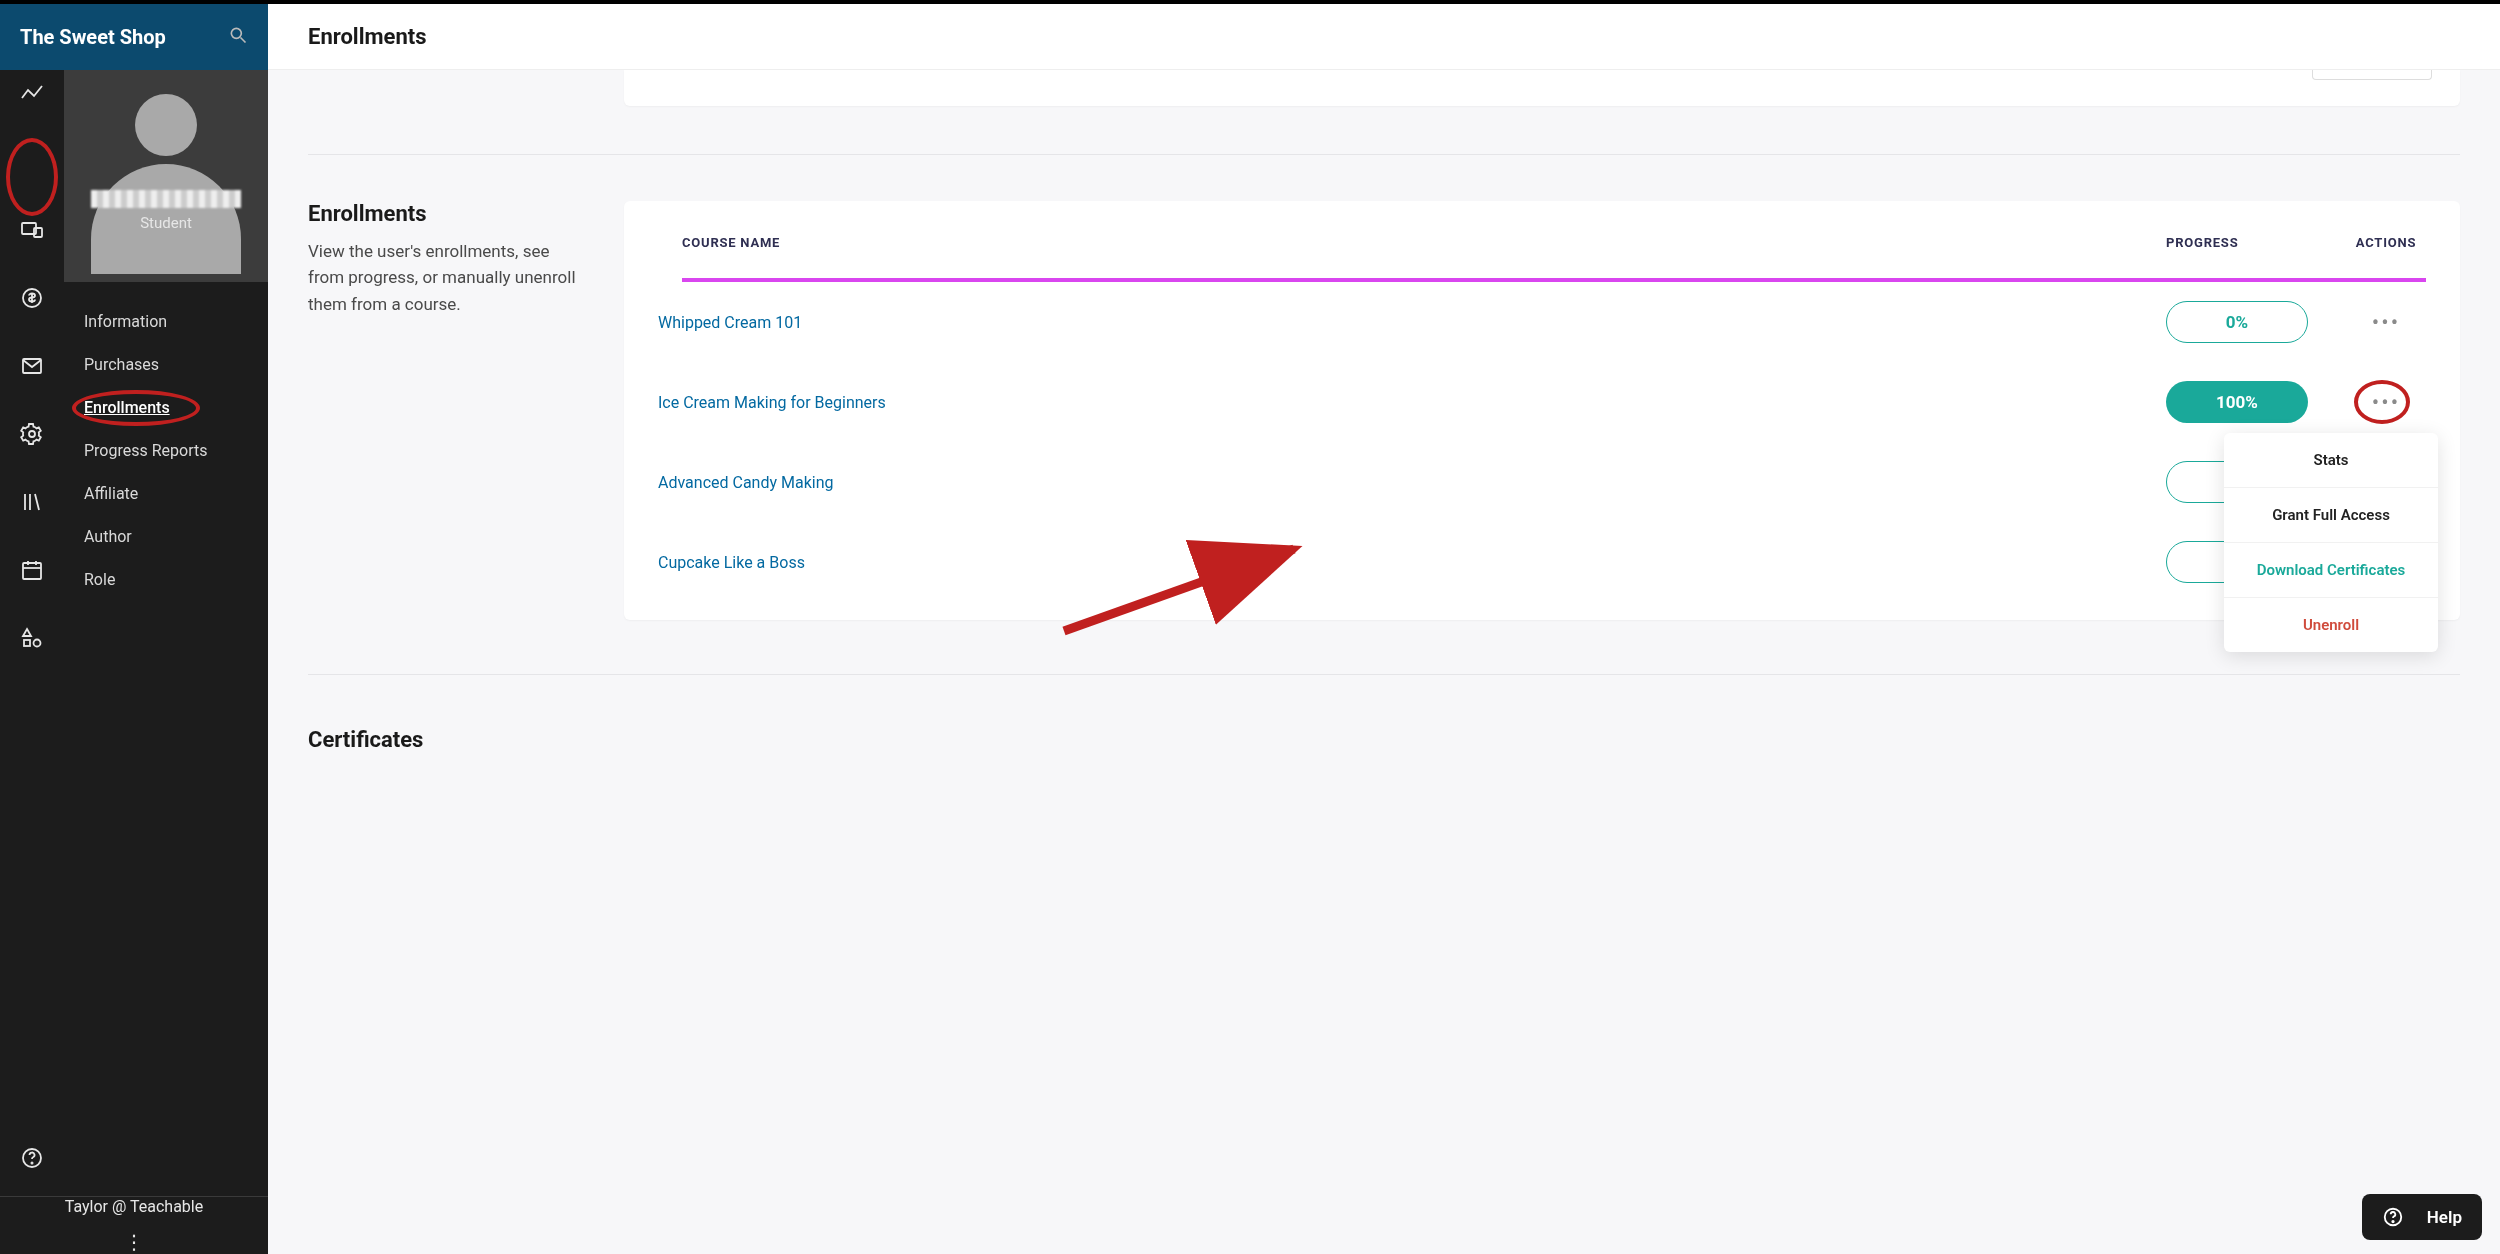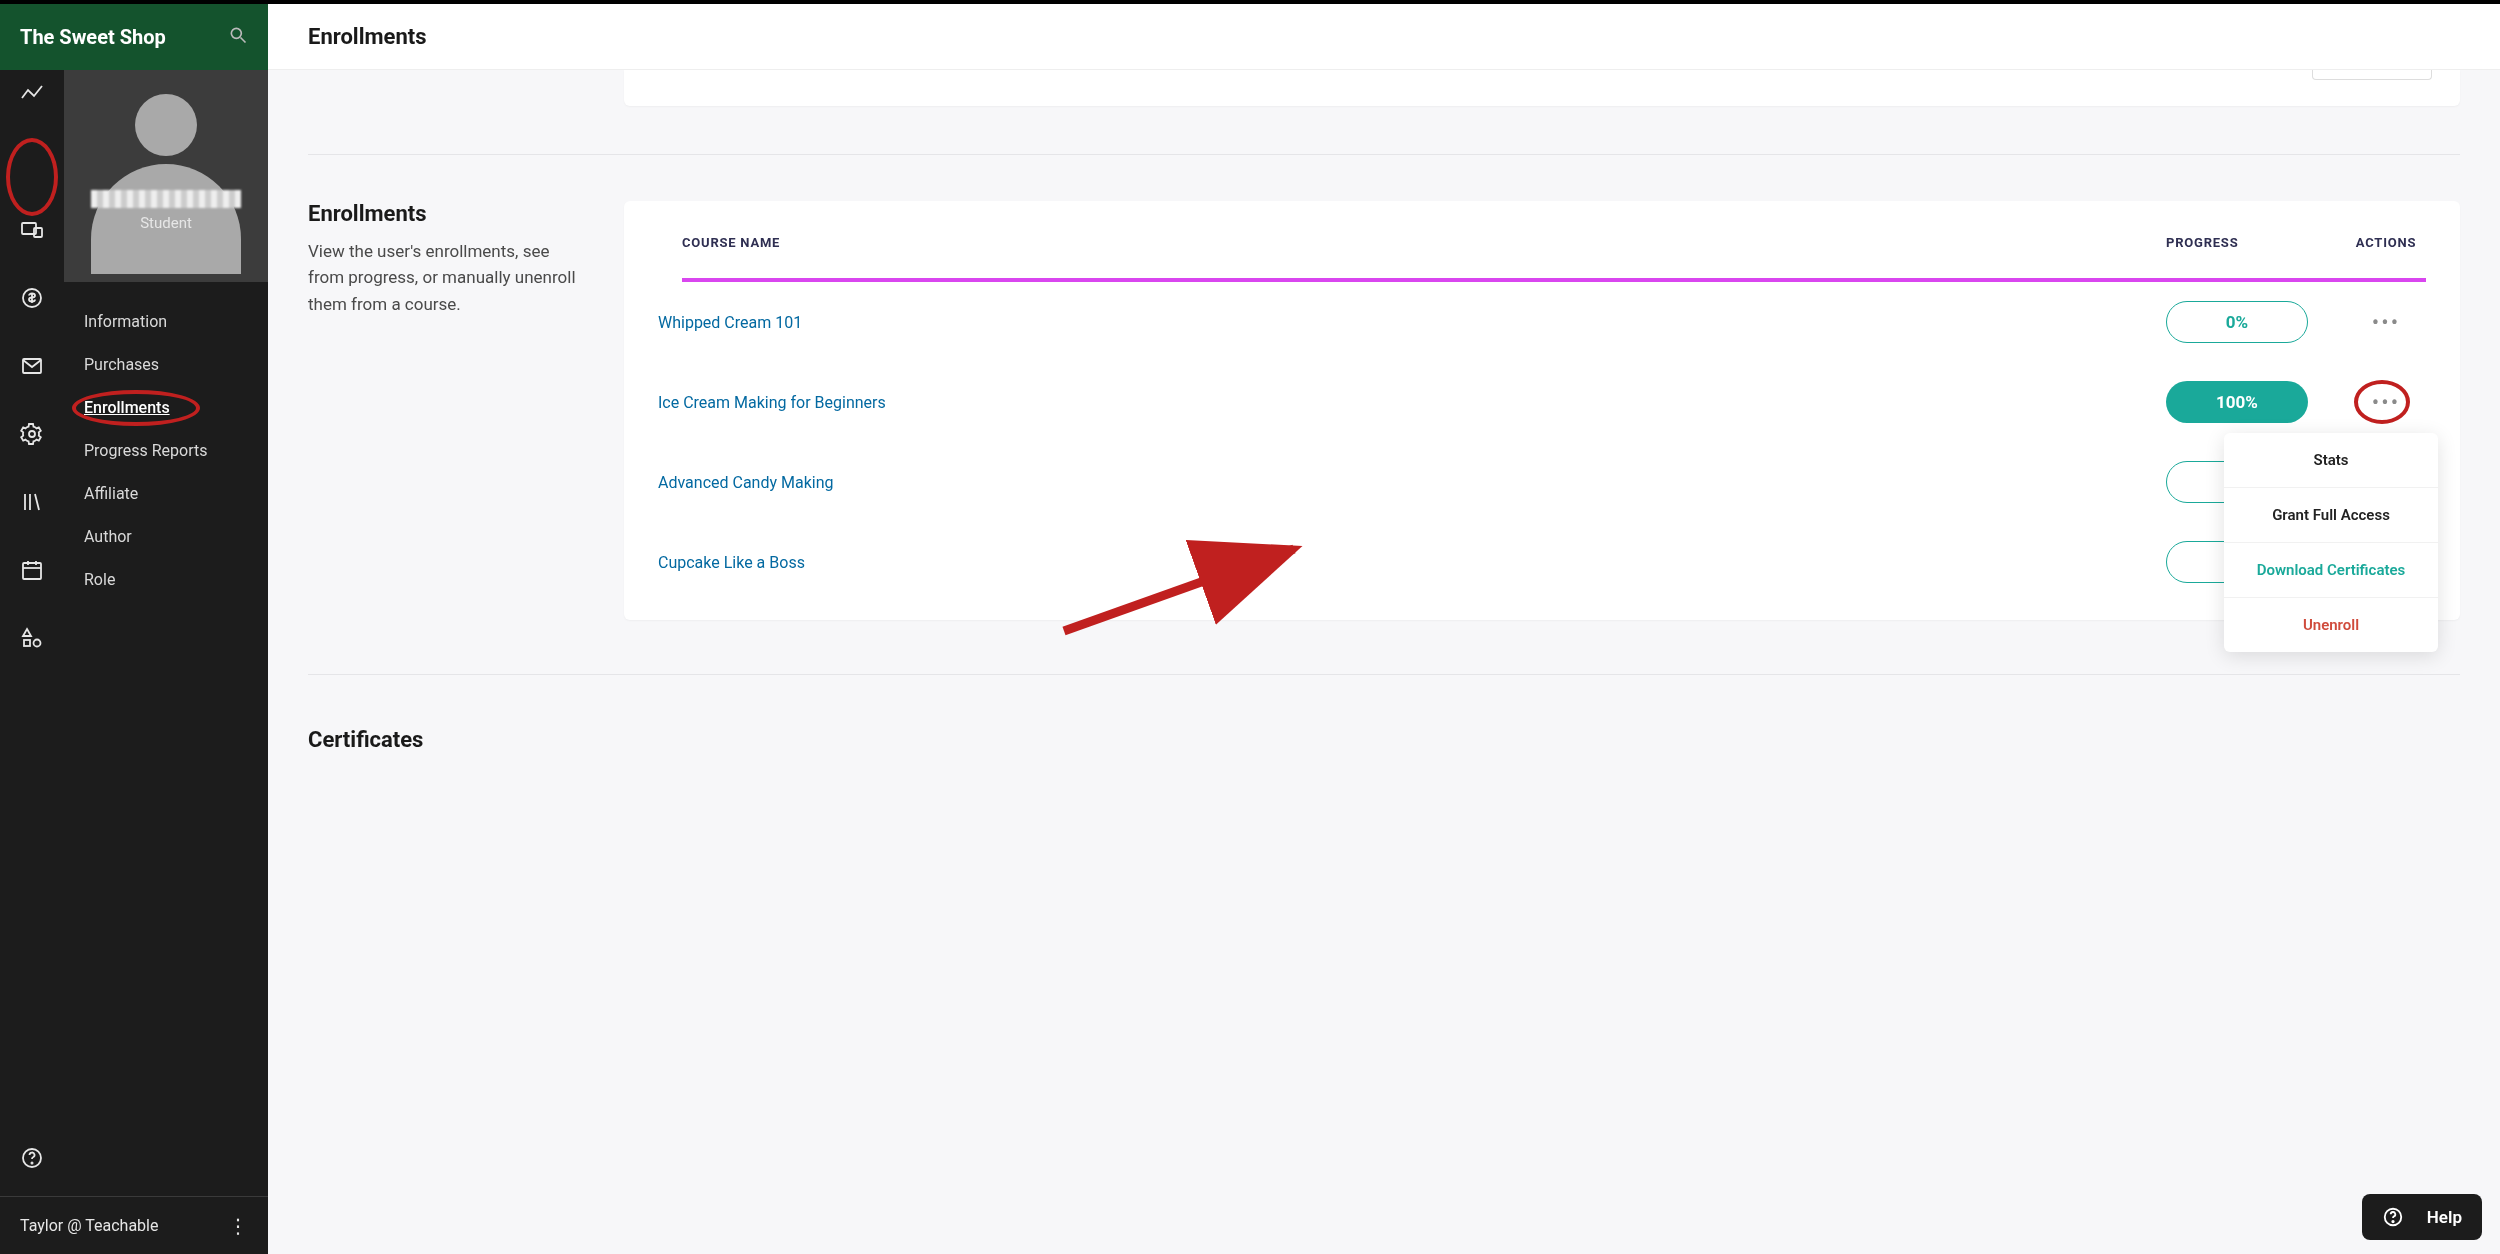--- a/index.html
+++ b/index.html
@@ -52,21 +52,21 @@
     display: flex;
     flex-direction: column;
     position: relative;
     flex-shrink: 0;
   }
   .sidebar-header {
     position: absolute;
     top: 0; left: -64px;
     width: 268px;
     height: 66px;
-    background: #14532d;
+    background: #0c4a6e;
     display: flex;
     align-items: center;
     padding: 0 20px;
   }
   .school-name { font-weight: 700; font-size: 20px; color: #fff; flex: 1; }
   .search-icon { color: #bbb; cursor: pointer; }
   .search-icon svg { width: 20px; height: 20px; stroke: currentColor; fill: none; stroke-width: 2; }
 
   .profile-card {
     margin-top: 66px;
@@ -125,20 +125,21 @@
   .sidebar-footer {
     position: absolute;
     bottom: 0; left: -64px;
     width: 268px;
     height: 58px;
     border-top: 1px solid #3a3a3a;
     display: flex;
     align-items: center;
     padding: 0 20px;
     background: #1c1c1c;
+    flex-direction: column;
   }
   .user-label { flex: 1; color: #e6e6e6; font-size: 16px; }
   .kebab { color: #e6e6e6; cursor: pointer; font-size: 20px; }
 
   
   .main { flex: 1; display: flex; flex-direction: column; min-width: 0; background: #f7f7f9; }
   .main-header {
     height: 66px;
     background: #fff;
     border-bottom: 1px solid #eee;

